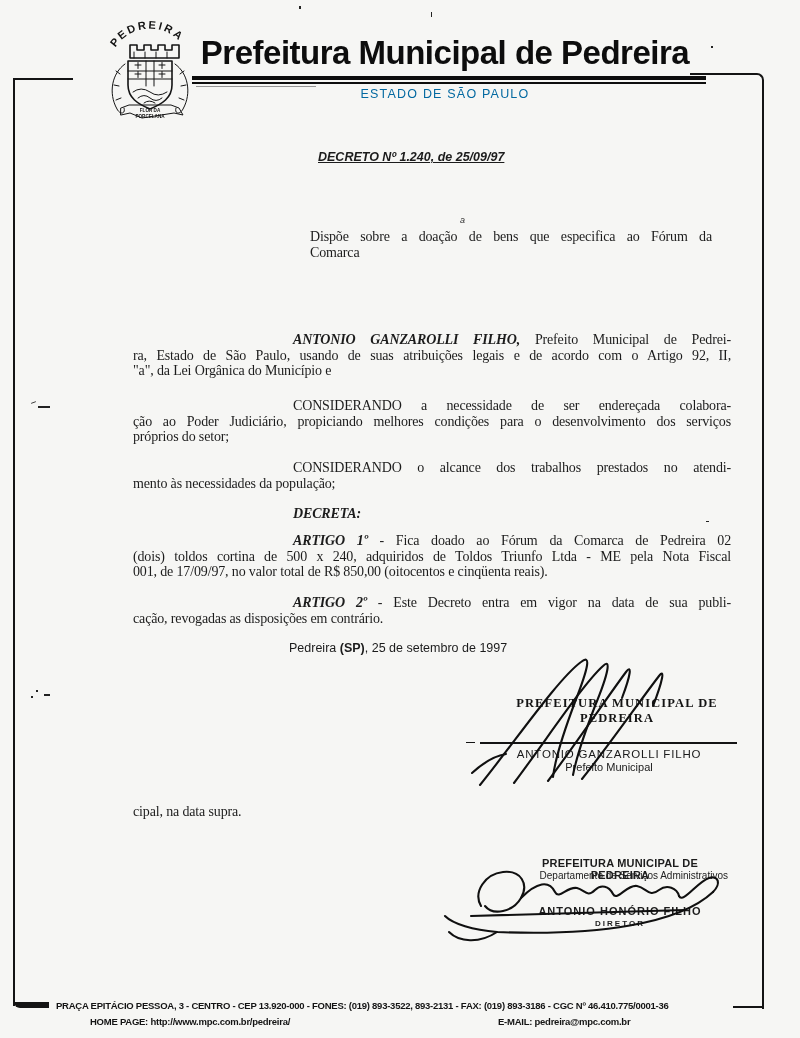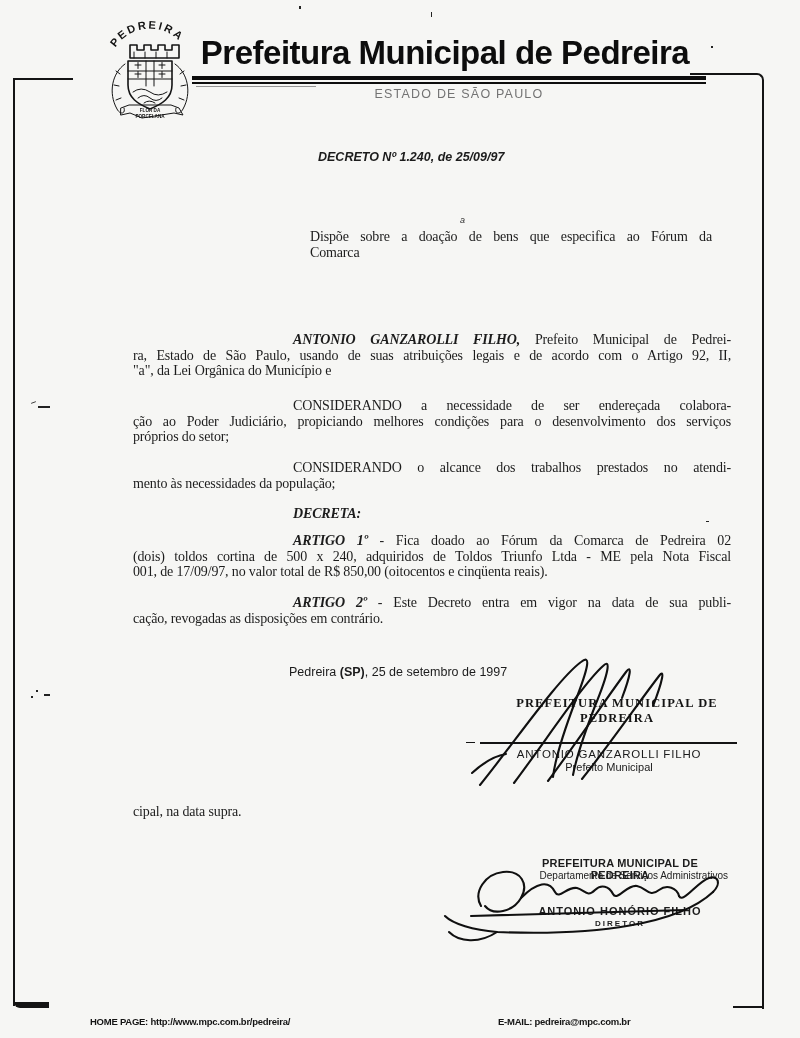--- a/index.html
+++ b/index.html
@@ -19,34 +19,34 @@
   .ol{fill:none;stroke:#151515;stroke-width:1.6;stroke-linecap:round;stroke-linejoin:round;}
   .ol-thin{fill:none;stroke:#151515;stroke-width:1;stroke-linecap:round;}
   #header-title{
     position:absolute;left:185px;top:34px;width:520px;text-align:center;
     font-size:33px;font-weight:bold;letter-spacing:-0.5px;color:#0d0d0d;
   }
   #title-rule1{position:absolute;left:192px;top:76px;width:514px;height:3.5px;background:#0d0d0d;}
   #title-rule2{position:absolute;left:192px;top:82px;width:514px;height:1.5px;background:#0d0d0d;}
   #title-rule3{position:absolute;left:196px;top:86px;width:120px;height:1px;background:#555;opacity:.6;}
   #header-subtitle{
-    position:absolute;left:199px;top:87px;width:520px;text-align:center;
-    font-size:12.5px;letter-spacing:1.2px;color:#737373;
+    position:absolute;left:185px;top:87px;width:520px;text-align:center;
+    font-size:12.5px;letter-spacing:1.2px;color:#0369a1;
   }
   
   .para{position:absolute;left:133px;width:598px;font-size:14px;line-height:15.6px;letter-spacing:-0.15px;font-family:Liberation Serif, serif;}
   .ln{min-height:15.6px;}
   .j{text-align:justify;text-align-last:justify;}
   .ind{padding-left:160px;}
   .bi{font-weight:bold;font-style:italic;}
   .b{font-weight:bold;}
-  #decree-title{position:absolute;left:318px;top:150px;font-size:12.5px;}
+  #decree-title{position:absolute;left:318px;top:150px;font-size:12.5px;text-decoration:underline;}
   #artifact-a{position:absolute;left:460px;top:215px;font-size:9px;font-style:italic;color:#2a2a2a;}
   #ementa{left:310px;width:402px;}
-  #dateline{position:absolute;left:289px;top:641px;font-size:12.5px;margin-top:24px;}
+  #dateline{position:absolute;left:289px;top:641px;font-size:12.5px;}
   
   #sig1-stamp{position:absolute;left:494px;top:696px;width:246px;text-align:center;
     font-family:"Liberation Serif",serif;font-weight:bold;font-size:12.5px;letter-spacing:1.1px;color:#141414;}
   #sig1-rule{position:absolute;left:480px;top:742px;width:257px;height:2.4px;background:#141414;}
   #sig1-dash{position:absolute;left:466px;top:742px;width:9px;height:1.2px;background:#141414;}
   #sig1-name{position:absolute;left:498px;top:748px;width:222px;text-align:center;font-size:11.5px;letter-spacing:0.8px;color:#1a1a1a;}
   #sig1-role{position:absolute;left:498px;top:761px;width:222px;text-align:center;font-size:11px;color:#1a1a1a;}
   #sig1-scribble{position:absolute;left:462px;top:653px;width:235px;height:142px;pointer-events:none;}
   
   
@@ -170,20 +170,21 @@
   <div id="sig2-role">DIRETOR</div>
   <svg id="sig2-scribble" viewBox="0 0 330 100" aria-hidden="true">
     <path class="sig" d="M46 54 C38 40 50 22 68 20 C86 18 94 32 86 46 C78 60 58 64 50 54"></path>
     <path class="sig" d="M86 46 C102 30 114 28 120 40 C124 48 132 34 142 36 C150 38 152 46 160 38 C166 32 174 34 178 42 C182 50 192 32 202 34 C212 36 214 46 224 38 C232 32 242 36 244 44"></path>
     <path class="sig" d="M244 44 C248 52 262 30 274 26 C284 23 286 32 278 40"></path>
     <path class="sig" d="M278 40 C244 72 162 84 62 80 C38 78 18 72 10 64"></path>
     <path class="sig" d="M62 80 C44 92 24 90 14 80"></path>
     <path class="sig" d="M36 64 L250 58"></path>
   </svg>
 
+  <div class="footer-text" id="footer-line1">PRAÇA EPITÁCIO PESSOA, 3 - CENTRO - CEP 13.920-000 - FONES: (019) 893-3522, 893-2131 - FAX: (019) 893-3186 - CGC Nº 46.410.775/0001-36</div>
   <div class="footer-text" id="footer-home">HOME PAGE: http://www.mpc.com.br/pedreira/</div>
   <div class="footer-text" id="footer-email">E-MAIL: pedreira@mpc.com.br</div>
 
   <div class="speck" style="left:299px;top:6px;width:2px;height:3px;"></div>
   <div class="speck" style="left:431px;top:12px;width:1px;height:5px;"></div>
   <div class="speck" style="left:711px;top:46px;width:2px;height:2px;"></div>
   <div class="speck" style="left:706px;top:521px;width:3px;height:1px;"></div>
   <div class="speck" style="left:38px;top:406px;width:12px;height:1.5px;"></div>
   <div class="speck" style="left:31px;top:402px;width:5px;height:1px;transform:rotate(-20deg);"></div>
   <div class="speck" style="left:36px;top:690px;width:2px;height:2px;"></div>

